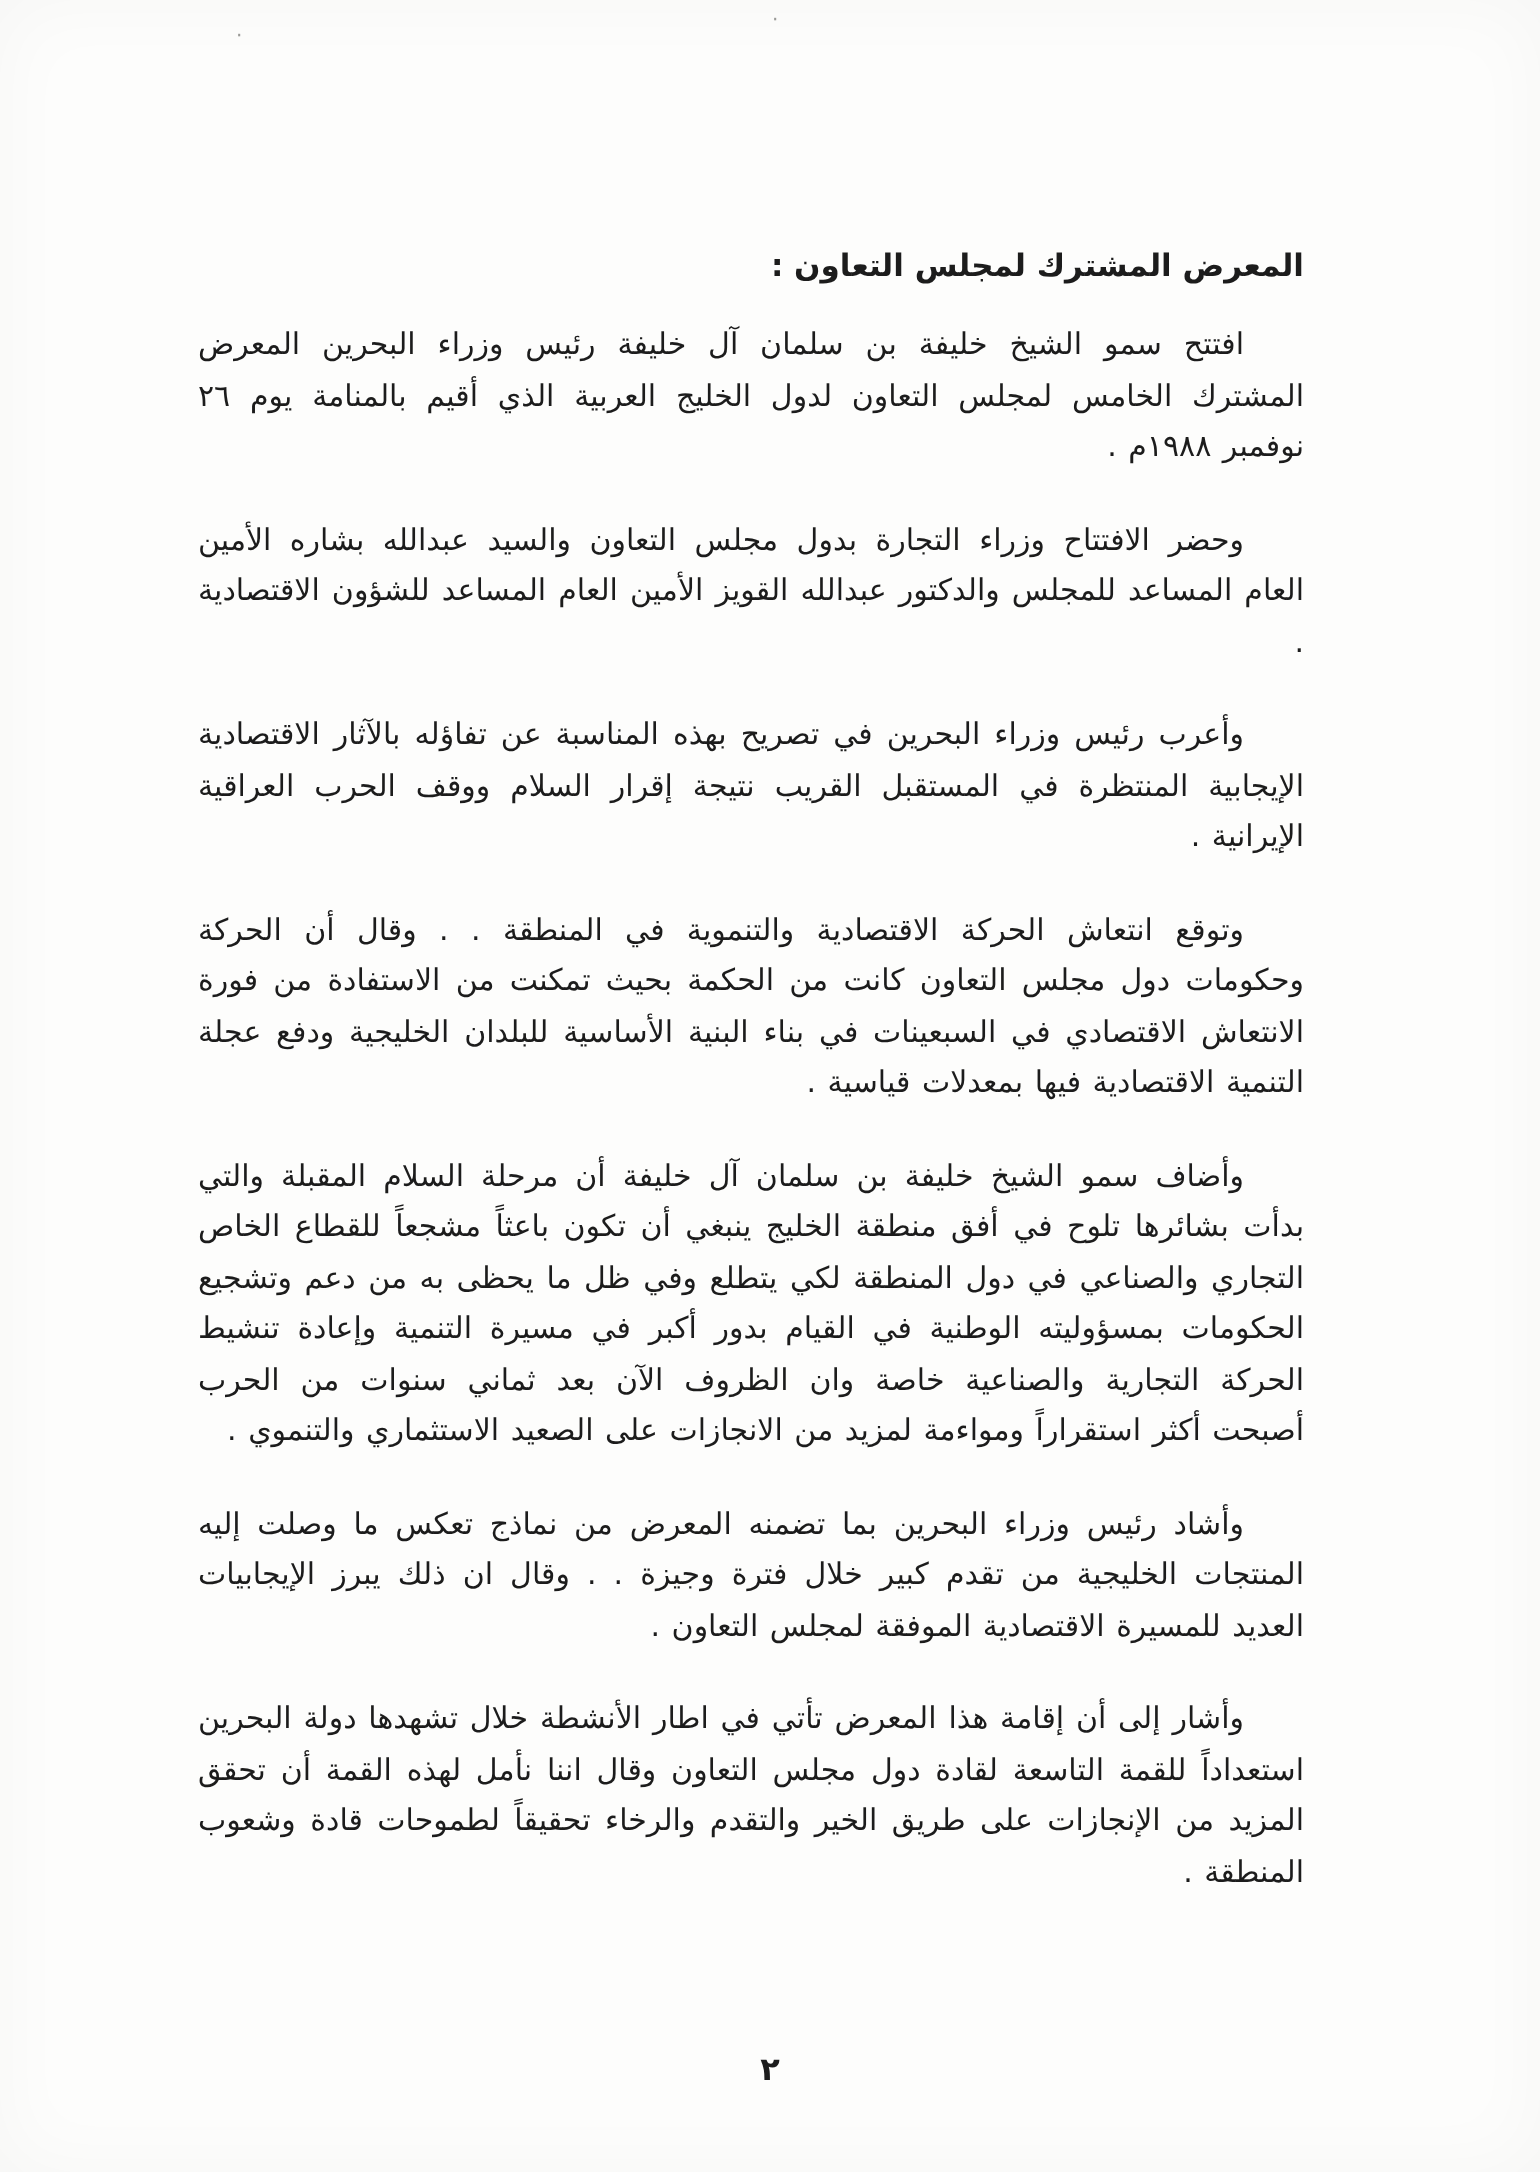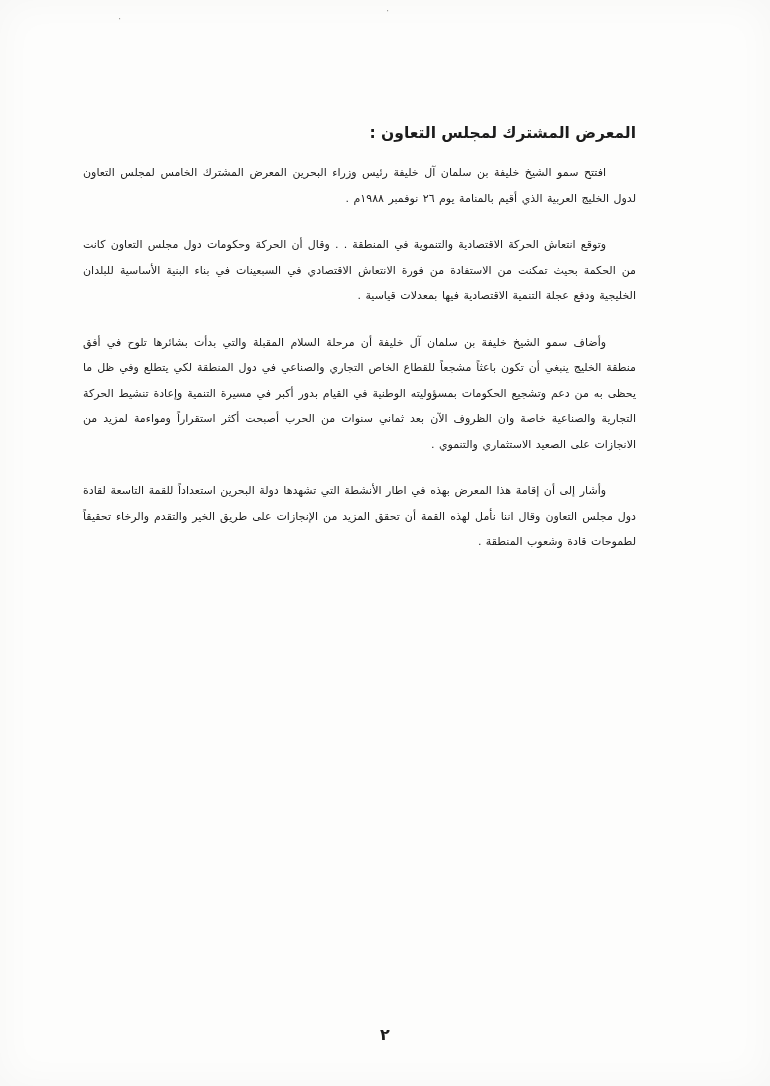--- a/index.html
+++ b/index.html
@@ -23,34 +23,34 @@
     color: #9a9a97;
     font-size: 10px;
     line-height: 10px;
     user-select: none;
   }
   .crop-mark.top-center { top: 6px; left: 386px; }
   .crop-mark.top-left  { top: 14px; left: 118px; }
   .content {
     position: absolute;
     top: 124px;
-    right: 134px;
+    right: 118px;
     width: 553px;
     direction: rtl;
     text-align: justify;
   }
   .doc-title {
     font-size: 15.5px;
     font-weight: bold;
     margin: 0 0 18px 0;
     text-align: right;
     letter-spacing: 0;
   }
   .para {
-    font-size: 11px;
+    font-size: 15px;
     line-height: 25.5px;
     margin: 0 0 21px 0;
     text-indent: 30px;
     word-spacing: 1px;
   }
   .para.big-gap {
     margin-top: 16px;
   }
   .page-number {
     position: absolute;
@@ -68,20 +68,23 @@
 
 <div class="sheet">
 
   <span class="crop-mark top-center">·</span>
   <span class="crop-mark top-left">·</span>
 
   <div class="content">
     <h1 class="doc-title">المعرض المشترك لمجلس التعاون :</h1>
 
     <p class="para">افتتح سمو الشيخ خليفة بن سلمان آل خليفة رئيس وزراء البحرين المعرض المشترك الخامس لمجلس التعاون لدول الخليج العربية الذي أقيم بالمنامة يوم ٢٦ نوفمبر ١٩٨٨م .</p>
+    <p class="para">وحضر الافتتاح وزراء التجارة بدول مجلس التعاون والسيد عبدالله بشاره الأمين العام المساعد للمجلس والدكتور عبدالله القويز الأمين العام المساعد للشؤون الاقتصادية .</p>
+    <p class="para">وأعرب رئيس وزراء البحرين في تصريح بهذه المناسبة عن تفاؤله بالآثار الاقتصادية الإيجابية المنتظرة في المستقبل القريب نتيجة إقرار السلام ووقف الحرب العراقية الإيرانية .</p>
     <p class="para">وتوقع انتعاش الحركة الاقتصادية والتنموية في المنطقة . . وقال أن الحركة وحكومات دول مجلس التعاون كانت من الحكمة بحيث تمكنت من الاستفادة من فورة الانتعاش الاقتصادي في السبعينات في بناء البنية الأساسية للبلدان الخليجية ودفع عجلة التنمية الاقتصادية فيها بمعدلات قياسية .</p>
     <p class="para big-gap">وأضاف سمو الشيخ خليفة بن سلمان آل خليفة أن مرحلة السلام المقبلة والتي بدأت بشائرها تلوح في أفق منطقة الخليج ينبغي أن تكون باعثاً مشجعاً للقطاع الخاص التجاري والصناعي في دول المنطقة لكي يتطلع وفي ظل ما يحظى به من دعم وتشجيع الحكومات بمسؤوليته الوطنية في القيام بدور أكبر في مسيرة التنمية وإعادة تنشيط الحركة التجارية والصناعية خاصة وان الظروف الآن بعد ثماني سنوات من الحرب أصبحت أكثر استقراراً ومواءمة لمزيد من الانجازات على الصعيد الاستثماري والتنموي .</p>
-    <p class="para">وأشار إلى أن إقامة هذا المعرض بهذه في اطار الأنشطة التي تشهدها دولة البحرين استعداداً للقمة التاسعة لقادة دول مجلس التعاون وقال اننا نأمل لهذه القمة أن تحقق المزيد من الإنجازات على طريق الخير والتقدم والرخاء تحقيقاً لطموحات قادة وشعوب المنطقة .</p>
+    <p class="para">وأشاد رئيس وزراء البحرين بما تضمنه المعرض من نماذج تعكس ما وصلت إليه المنتجات الخليجية من تقدم كبير خلال فترة وجيزة . . وقال ان ذلك يبرز الإيجابيات العديد للمسيرة الاقتصادية الموفقة لمجلس التعاون .</p>
+    <p class="para">وأشار إلى أن إقامة هذا المعرض تأتي في اطار الأنشطة خلال تشهدها دولة البحرين استعداداً للقمة التاسعة لقادة دول مجلس التعاون وقال اننا نأمل لهذه القمة أن تحقق المزيد من الإنجازات على طريق الخير والتقدم والرخاء تحقيقاً لطموحات قادة وشعوب المنطقة .</p>
   </div>
 
   <div class="page-number">٢</div>
 
 </div>
 
 </body></html>

